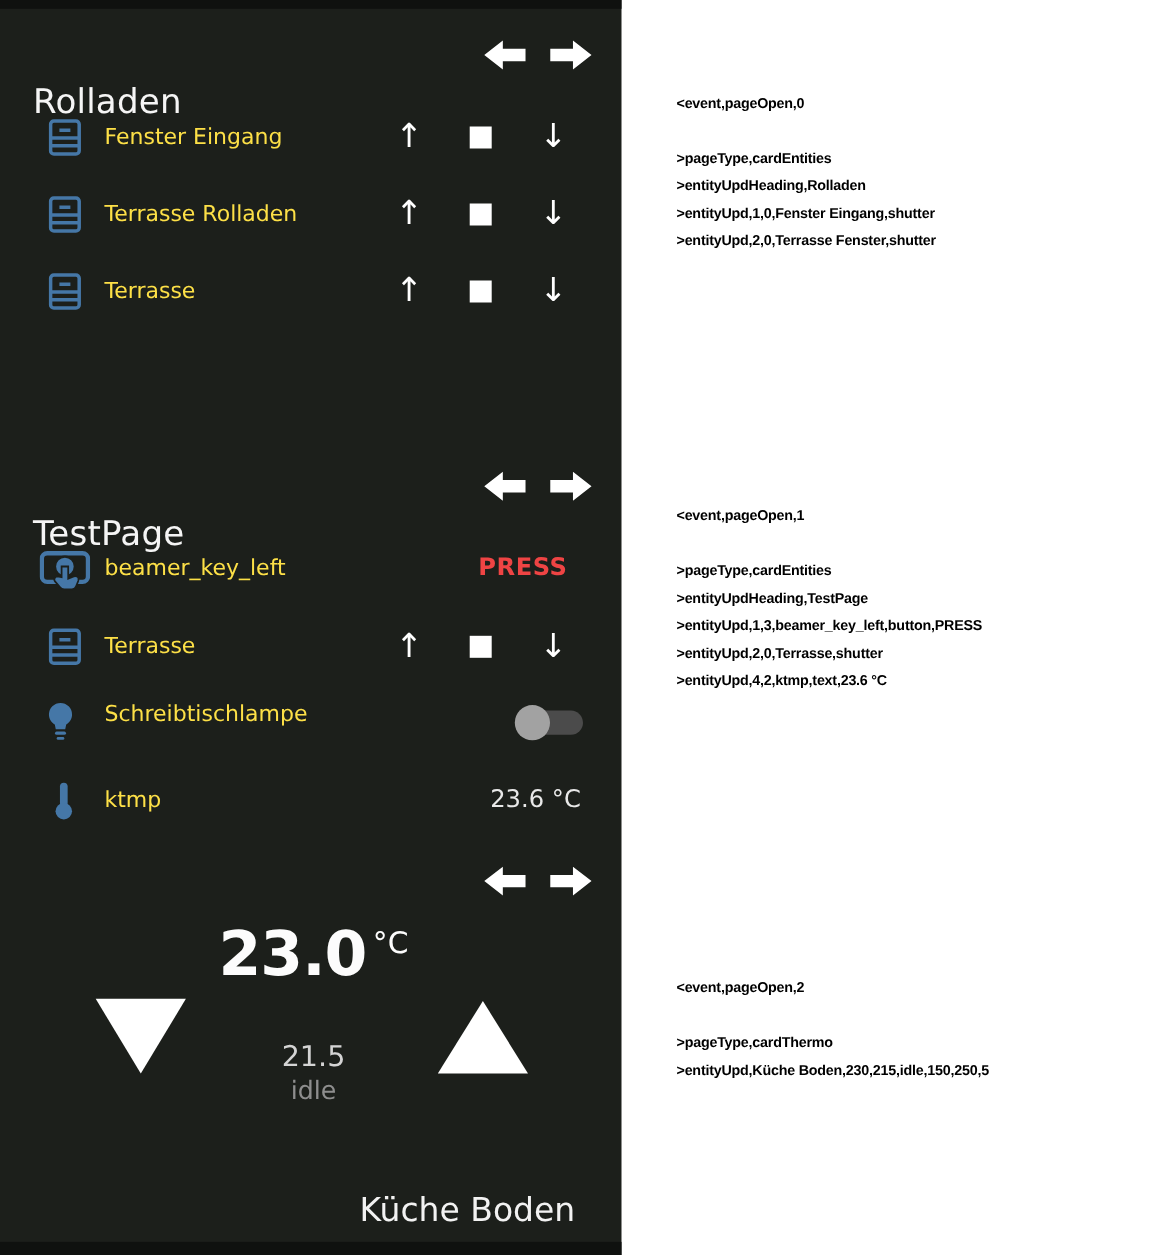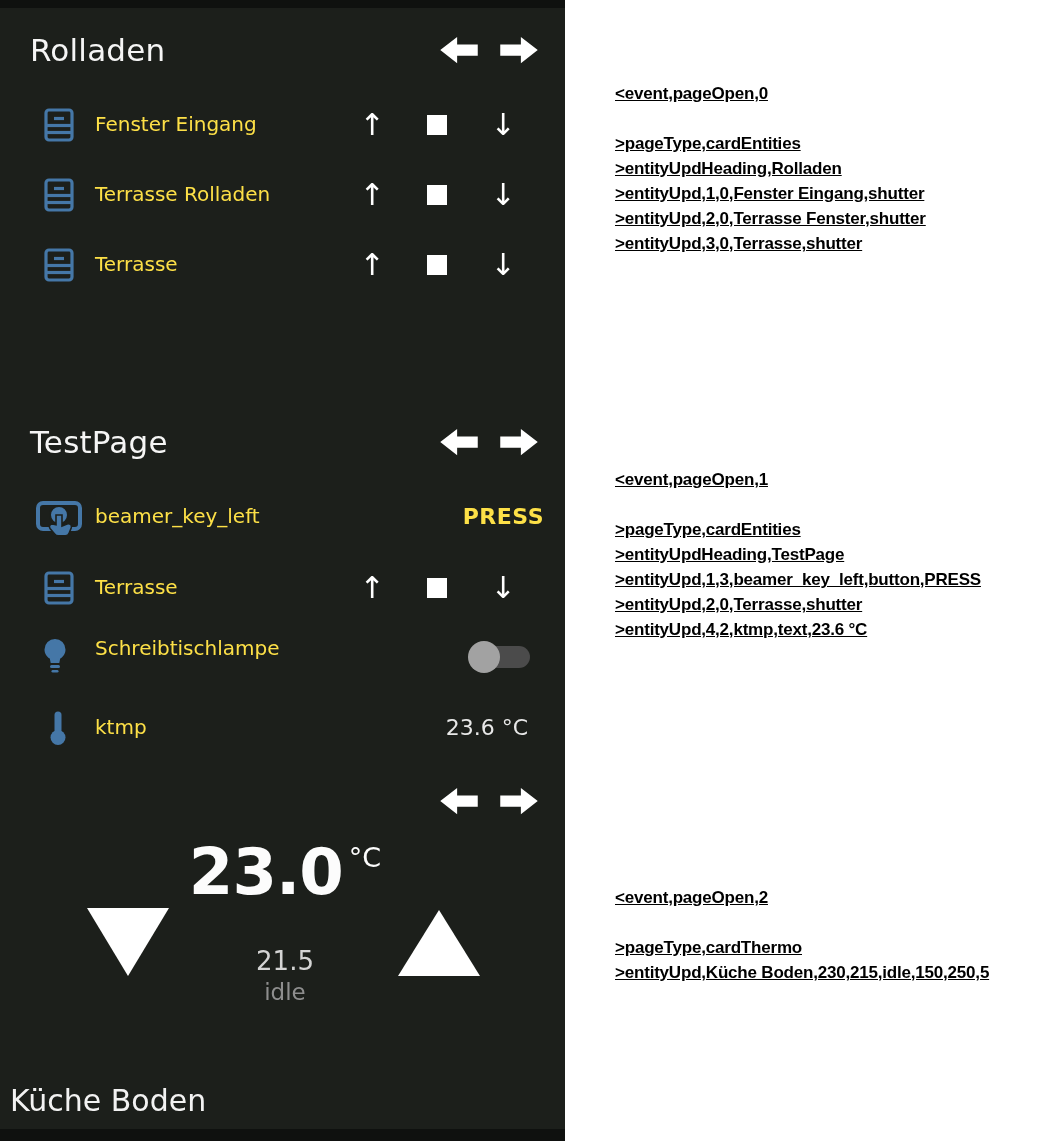--- a/index.html
+++ b/index.html
@@ -6,48 +6,48 @@
   body{
     position:relative;width:1045px;height:1141px;background:#ffffff;
     font-family:"DejaVu Sans","Liberation Sans",sans-serif;overflow:hidden;
   }
   
   .panel{position:absolute;left:0;top:0;width:565px;height:1141px;background:#1c1f1b;}
   .edge-strip{position:absolute;left:0;width:565px;background:#0f110f;}
   .edge-strip.top{top:0;height:8px;}
   .edge-strip.bottom{bottom:0;height:12px;}
 
-  .heading{position:absolute;left:30px;color:#f5f5f5;font-size:31px;font-weight:500;letter-spacing:.2px;}
+  .heading{position:absolute;left:30px;color:#f5f5f5;font-size:31px;font-weight:500;letter-spacing:.2px;margin-top:43px;}
   .nav-arrow{position:absolute;width:42px;height:30px;}
   .nav-arrow svg{display:block;width:100%;height:100%;}
 
   .row-icon{position:absolute;}
   .row-label{position:absolute;color:#fde047;font-size:20px;white-space:nowrap;}
   .ctl{position:absolute;width:44px;text-align:center;color:#ffffff;font-size:30px;line-height:30px;}
   .stop-sq{position:absolute;width:20px;height:20px;background:#ffffff;}
-  .press{position:absolute;left:416px;width:128px;text-align:right;color:#fde047;font-size:22px;font-weight:700;letter-spacing:.5px;}
+  .press{position:absolute;left:388px;width:128px;text-align:right;color:#ef4444;font-size:22px;font-weight:700;letter-spacing:.5px;}
   .value-text{position:absolute;left:400px;width:128px;text-align:right;color:#e8e8e8;font-size:22px;}
 
   .toggle-track{position:absolute;left:480px;width:50px;height:22px;border-radius:11px;background:#4b4b4b;}
   .toggle-knob{position:absolute;left:468px;width:32px;height:32px;border-radius:50%;background:#a2a2a2;}
 
   
   .thermo-temp{position:absolute;left:105px;top:840px;width:360px;display:flex;justify-content:center;align-items:flex-start;}
-  .thermo-temp .big{color:#fcfcfc;font-size:64px;font-weight:700;line-height:1;letter-spacing:-1px;}
+  .thermo-temp .big{color:#fcfcfc;font-size:56px;font-weight:700;line-height:1;letter-spacing:-1px;}
   .thermo-temp .unit{color:#fcfcfc;font-size:27px;font-weight:500;margin-top:2px;margin-left:6px;}
   .tri{position:absolute;width:0;height:0;}
   .tri.down{left:87px;top:908px;border-left:41px solid transparent;border-right:41px solid transparent;border-top:68px solid #ffffff;}
   .tri.up{left:398px;top:910px;border-left:41px solid transparent;border-right:41px solid transparent;border-bottom:66px solid #ffffff;}
   .thermo-target{position:absolute;left:185px;top:946px;width:200px;text-align:center;color:#d4d4d4;font-size:26px;}
   .thermo-state{position:absolute;left:185px;top:979px;width:200px;text-align:center;color:#8e8e8e;font-size:23px;}
-  .thermo-title{position:absolute;left:10px;top:1083px;width:523px;text-align:left;color:#f2f2f2;font-size:30px;}
+  .thermo-title{position:absolute;left:0;top:1083px;width:523px;text-align:right;color:#f2f2f2;font-size:30px;}
 
   
   .proto{position:absolute;left:615px;width:425px;font-family:"Liberation Sans",sans-serif;
-         font-weight:700;color:#000;font-size:17px;line-height:25px;letter-spacing:-0.2px;white-space:nowrap;text-decoration:underline;}
+         font-weight:700;color:#000;font-size:13px;line-height:25px;letter-spacing:-0.2px;white-space:nowrap;}
   .proto .first{margin-bottom:25px;}
 </style>
 </head>
 <body>
 
 <div class="panel">
   <div class="edge-strip top"></div>
 
   <div class="heading" style="top:32px">Rolladen</div>
   <div class="nav-arrow" style="left:438px;top:35px">
@@ -202,24 +202,23 @@
 
   <div class="edge-strip bottom"></div>
 </div>
 
 <div class="proto" style="top:81px">
   <div class="first">&lt;event,pageOpen,0</div>
   <div>&gt;pageType,cardEntities</div>
   <div>&gt;entityUpdHeading,Rolladen</div>
   <div>&gt;entityUpd,1,0,Fenster Eingang,shutter</div>
   <div>&gt;entityUpd,2,0,Terrasse Fenster,shutter</div>
-  <div>&gt;entityUpd,3,0,Terrasse,shutter</div>
-</div>
-
-<div class="proto" style="top:467px">
+</div>
+
+<div class="proto" style="top:456px">
   <div class="first">&lt;event,pageOpen,1</div>
   <div>&gt;pageType,cardEntities</div>
   <div>&gt;entityUpdHeading,TestPage</div>
   <div>&gt;entityUpd,1,3,beamer_key_left,button,PRESS</div>
   <div>&gt;entityUpd,2,0,Terrasse,shutter</div>
   <div>&gt;entityUpd,4,2,ktmp,text,23.6 °C</div>
 </div>
 
 <div class="proto" style="top:885px">
   <div class="first">&lt;event,pageOpen,2</div>

